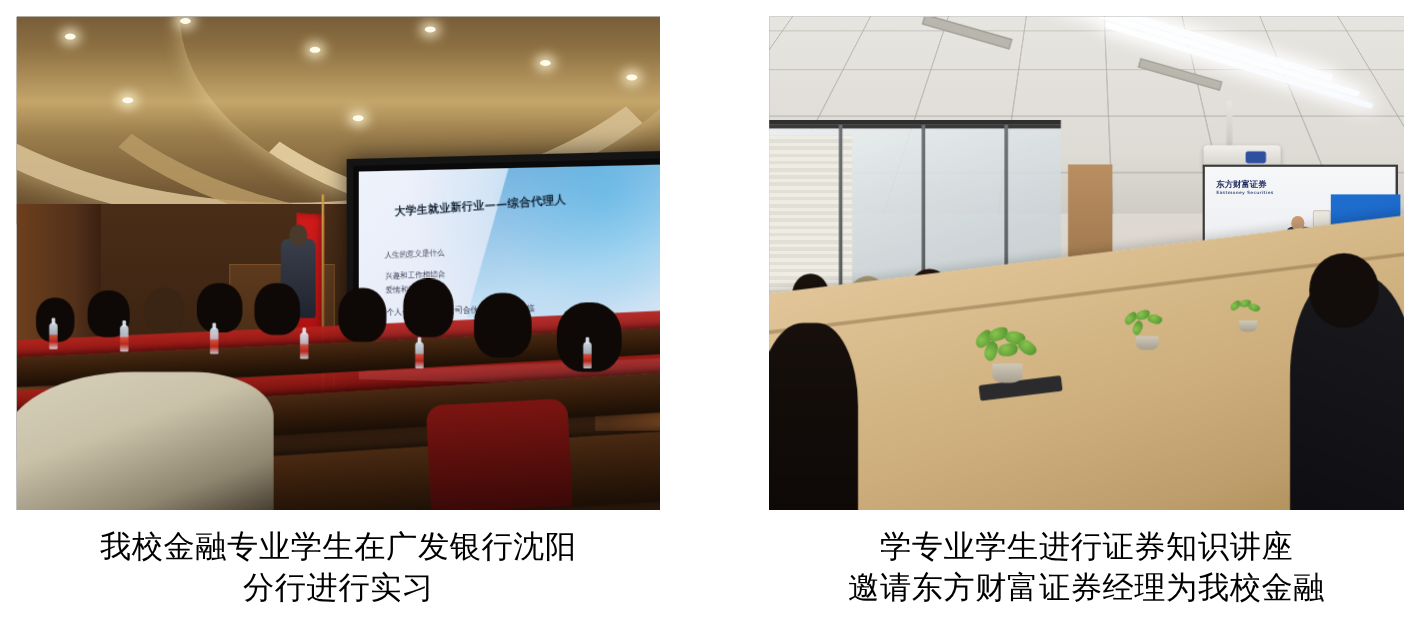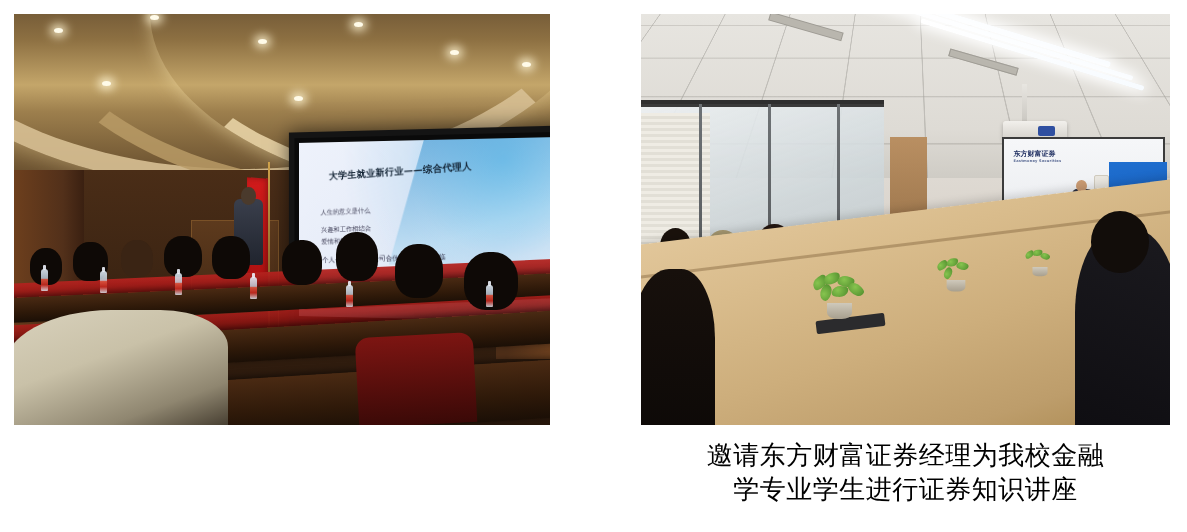--- a/index.html
+++ b/index.html
@@ -462,20 +462,24 @@
           <div class="bottle" style="left:5%;top:62%"></div>
           <div class="bottle" style="left:16%;top:62.5%"></div>
           <div class="bottle" style="left:30%;top:63%"></div>
           <div class="bottle" style="left:44%;top:64%"></div>
           <div class="bottle" style="left:62%;top:66%"></div>
           <div class="bottle" style="left:88%;top:66%"></div>
 
           <div class="lh-chair"></div>
           <div class="lh-foreground"></div>
         </div>
+      </div>
+      <div class="caption">
+        <span class="caption-line">我校金融专业学生在广发银行沈阳</span>
+        <span class="caption-line">分行进行实习</span>
       </div>
     </div>
 
     <div class="figure figure-right">
       <div class="photo">
         <div class="of">
 
           <div class="of-ceil">
             <div class="tile-grid"></div>
             <div class="vent v1"></div>
@@ -566,19 +570,19 @@
             <div class="leaf" style="left:30px;top:6px;transform:rotate(32deg)"></div>
             <div class="plant-pot"></div>
           </div>
 
           <div class="person" style="left:-2%;top:62%;width:16%;height:42%;background:linear-gradient(180deg,#17100c,#0d0907);border-radius:46% 40% 0 0"></div>
           <div class="person" style="right:-2%;top:52%;width:20%;height:52%;background:linear-gradient(200deg,#1b1a1f,#0e0d11);border-radius:40% 46% 0 0"></div>
           <div class="ph" style="right:4%;top:48%;width:11%;height:15%;background:#120d0a"></div>
         </div>
       </div>
       <div class="caption">
+        <span class="caption-line">学专业学生进行证券知识讲座</span>
         <span class="caption-line">邀请东方财富证券经理为我校金融</span>
-        <span class="caption-line">学专业学生进行证券知识讲座</span>
       </div>
     </div>
 
   </div>
 </div>
 
 </body></html>

